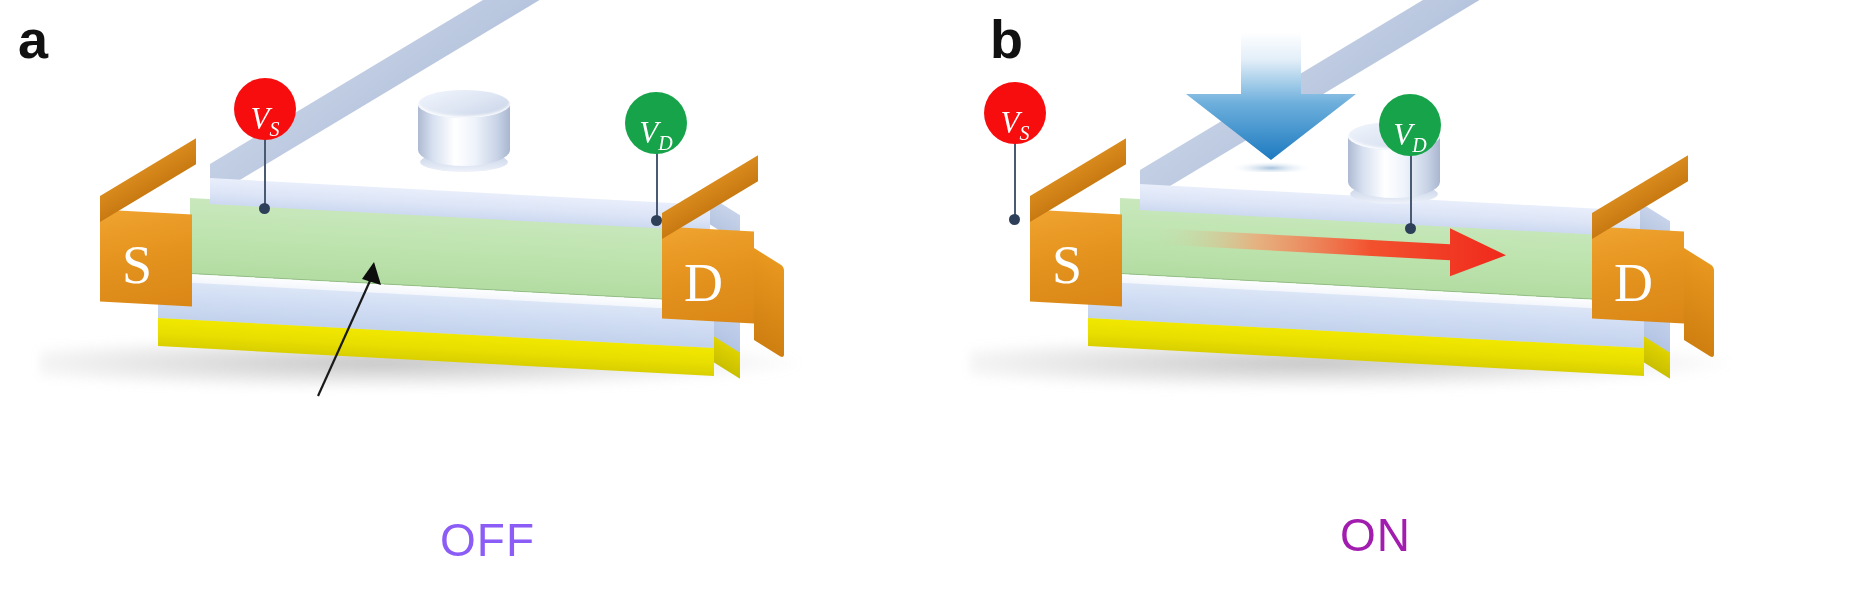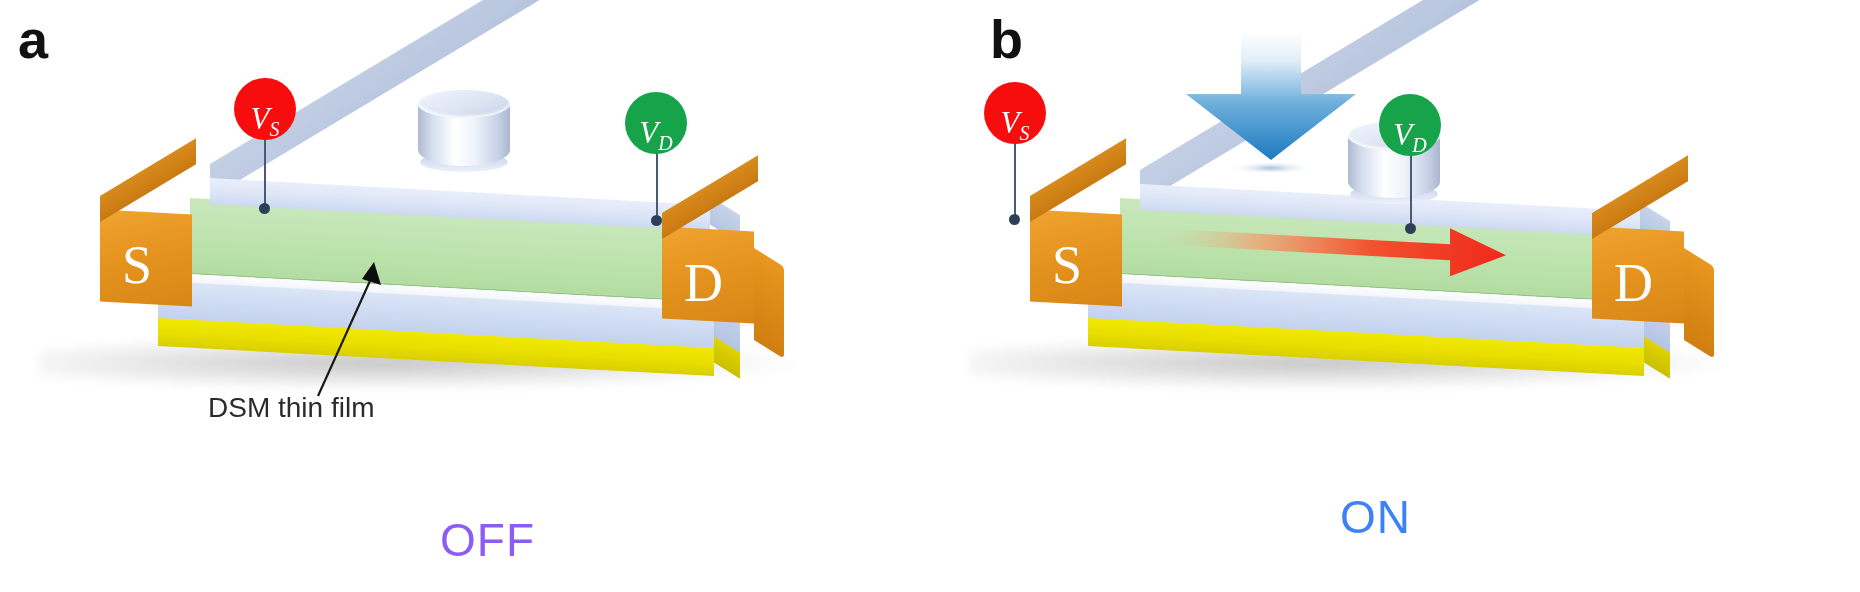--- a/index.html
+++ b/index.html
@@ -181,21 +181,20 @@
     <div class="probe-dot" style="left:651px;top:215px;"></div>
     <div class="probe-bubble" style="left:625px;top:92px;background:#16a34a;">
       <span>V<sub>D</sub></span>
     </div>
   </div>
 
   <svg class="callout-line" style="left:0;top:0;width:930px;height:592px;">
     <line x1="318" y1="396" x2="374" y2="272" stroke="#1a1a1a" stroke-width="2.2"></line>
     <polygon points="374,262 381,285 362,279" fill="#0d0d0d"></polygon>
   </svg>
-  <div class="callout-text" style="left:208px;top:392px;">DSM thin film</div>
 
   <div class="state" style="left:440px;top:513px;color:#8b5cf6;">OFF</div>
 </div>
 
 <div class="panel" id="panel-b">
 
   <div class="panel-label" style="left:60px;top:12px;">b</div>
 
   <div class="device">
 
@@ -277,14 +276,14 @@
   </div>
 
   <div class="probe">
     <div class="probe-wire" style="left:480px;top:152px;height:78px;"></div>
     <div class="probe-dot" style="left:475px;top:223px;"></div>
     <div class="probe-bubble" style="left:449px;top:94px;background:#16a34a;">
       <span>V<sub>D</sub></span>
     </div>
   </div>
 
-  <div class="state" style="left:410px;top:490px;color:#3b82f6;">ON</div>
+  <div class="state" style="left:410px;top:508px;color:#a21caf;">ON</div>
 </div>
 
 </body></html>

